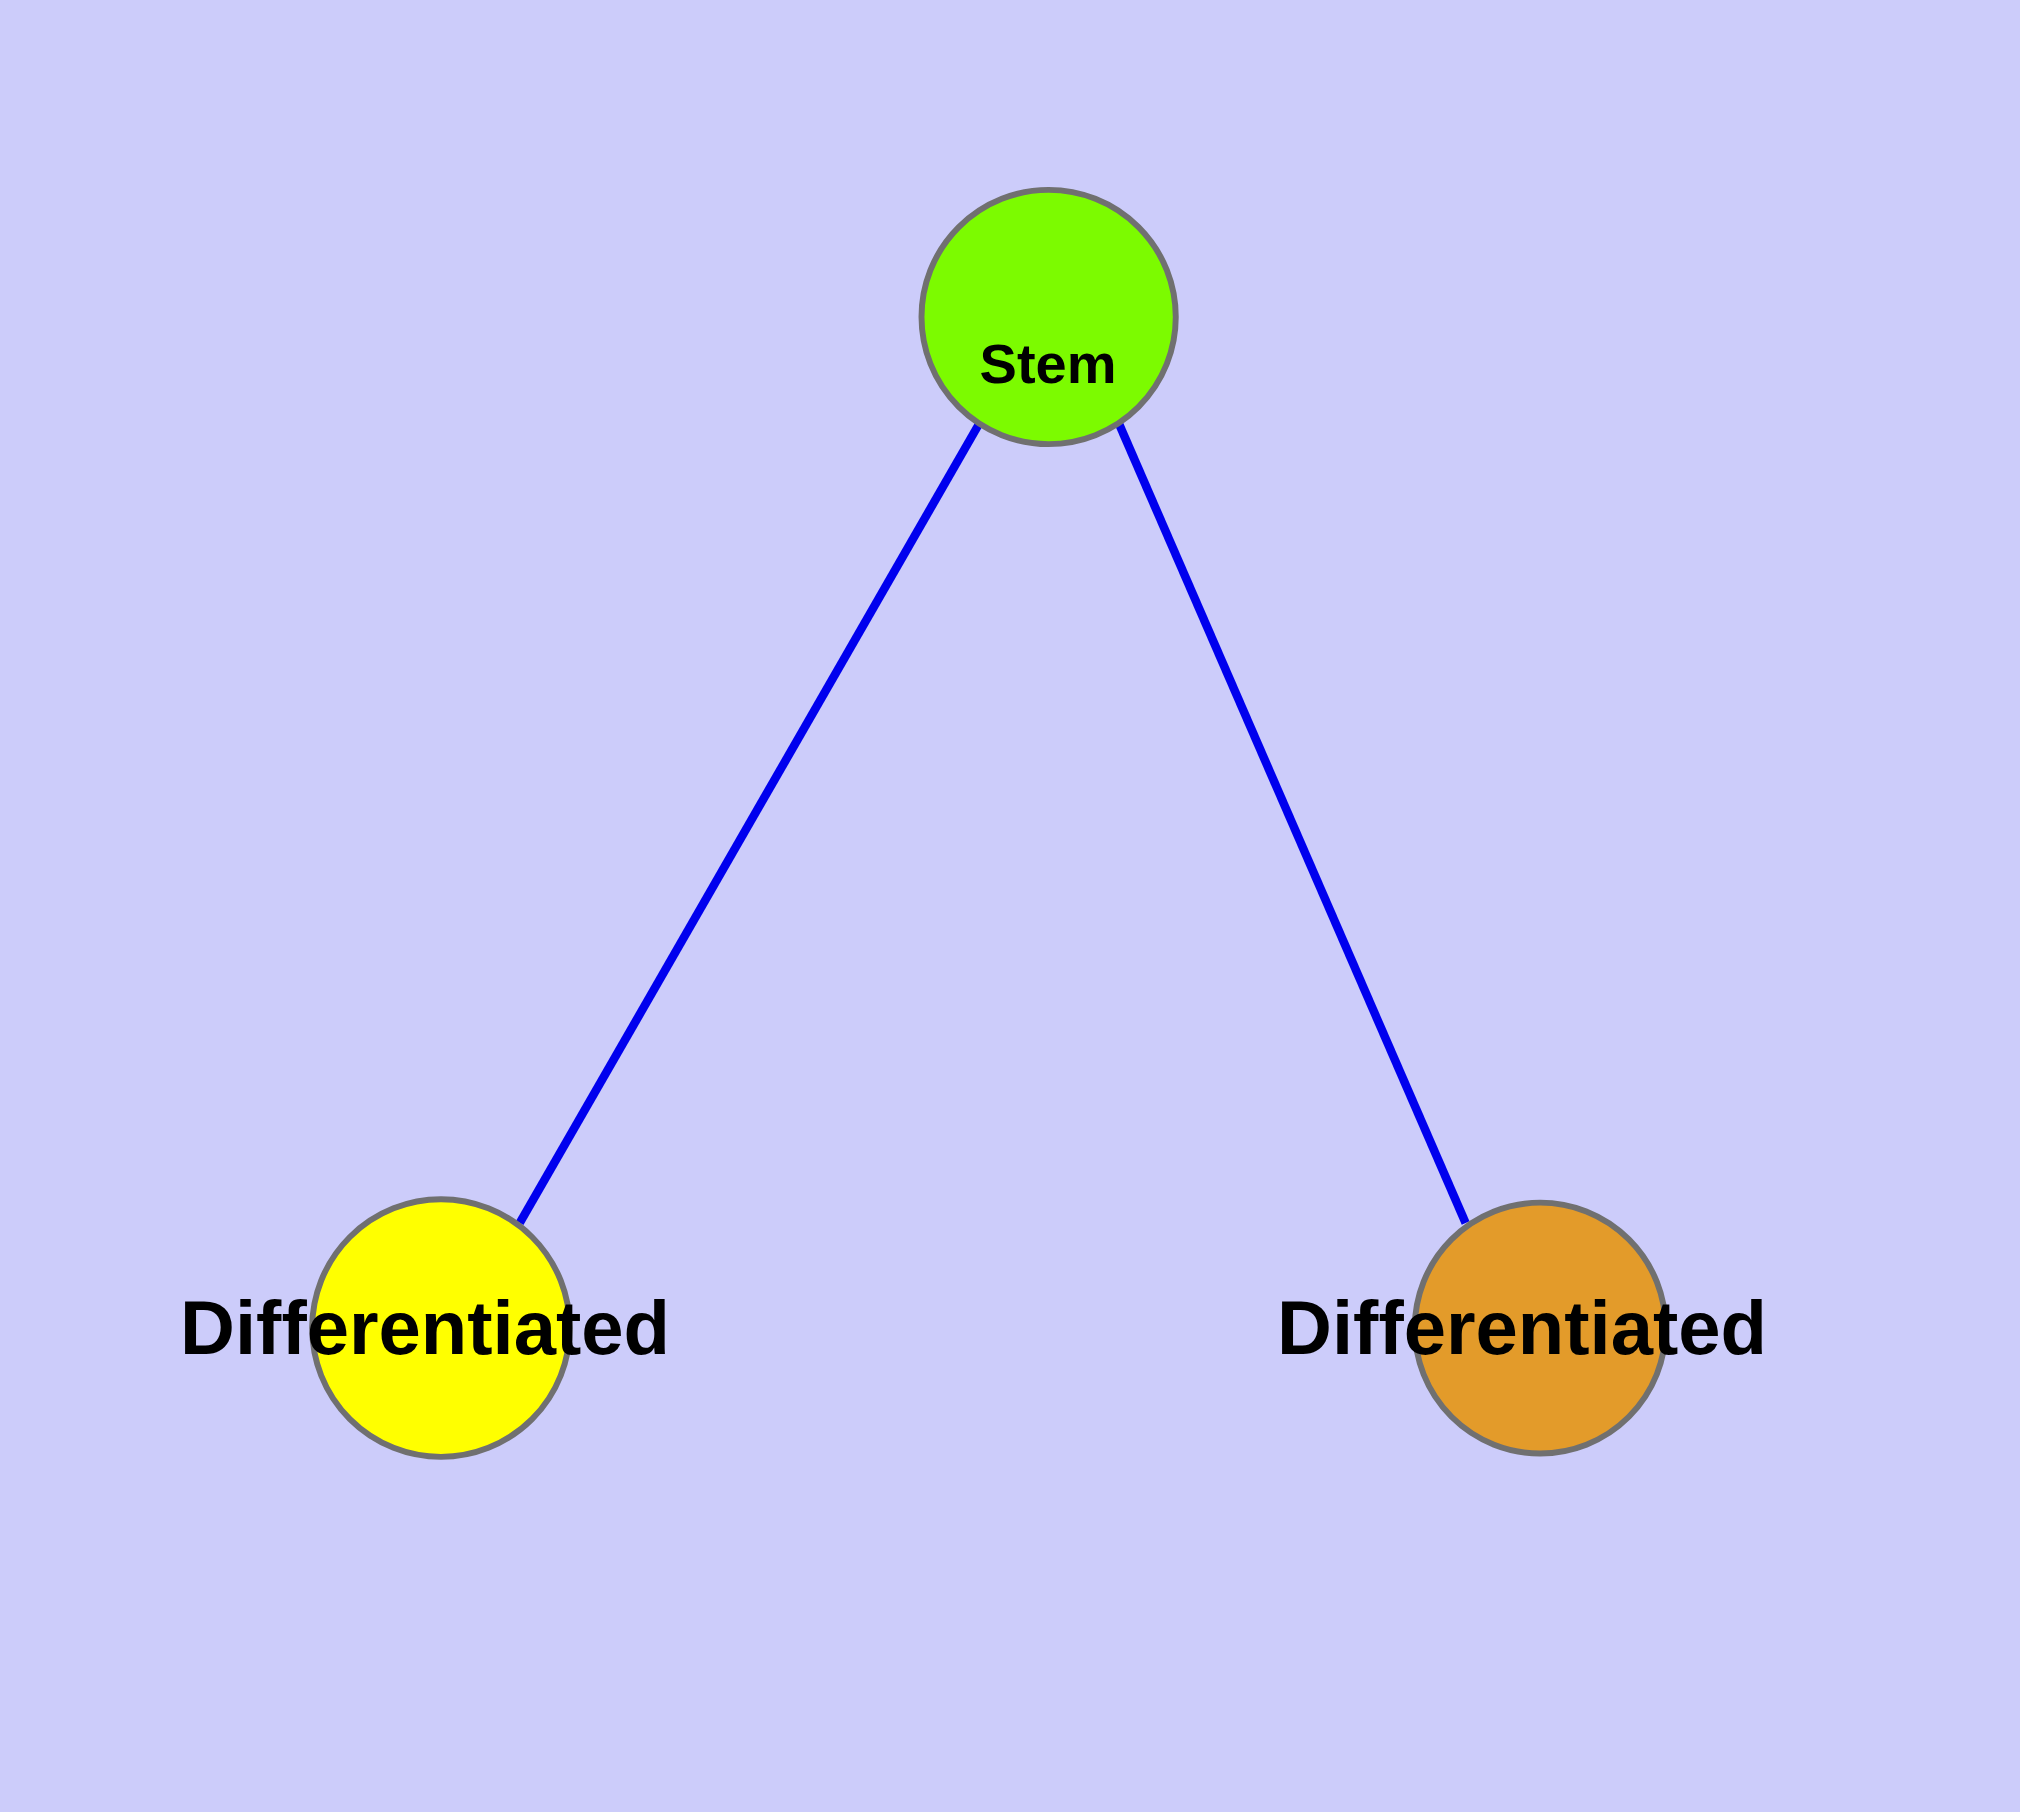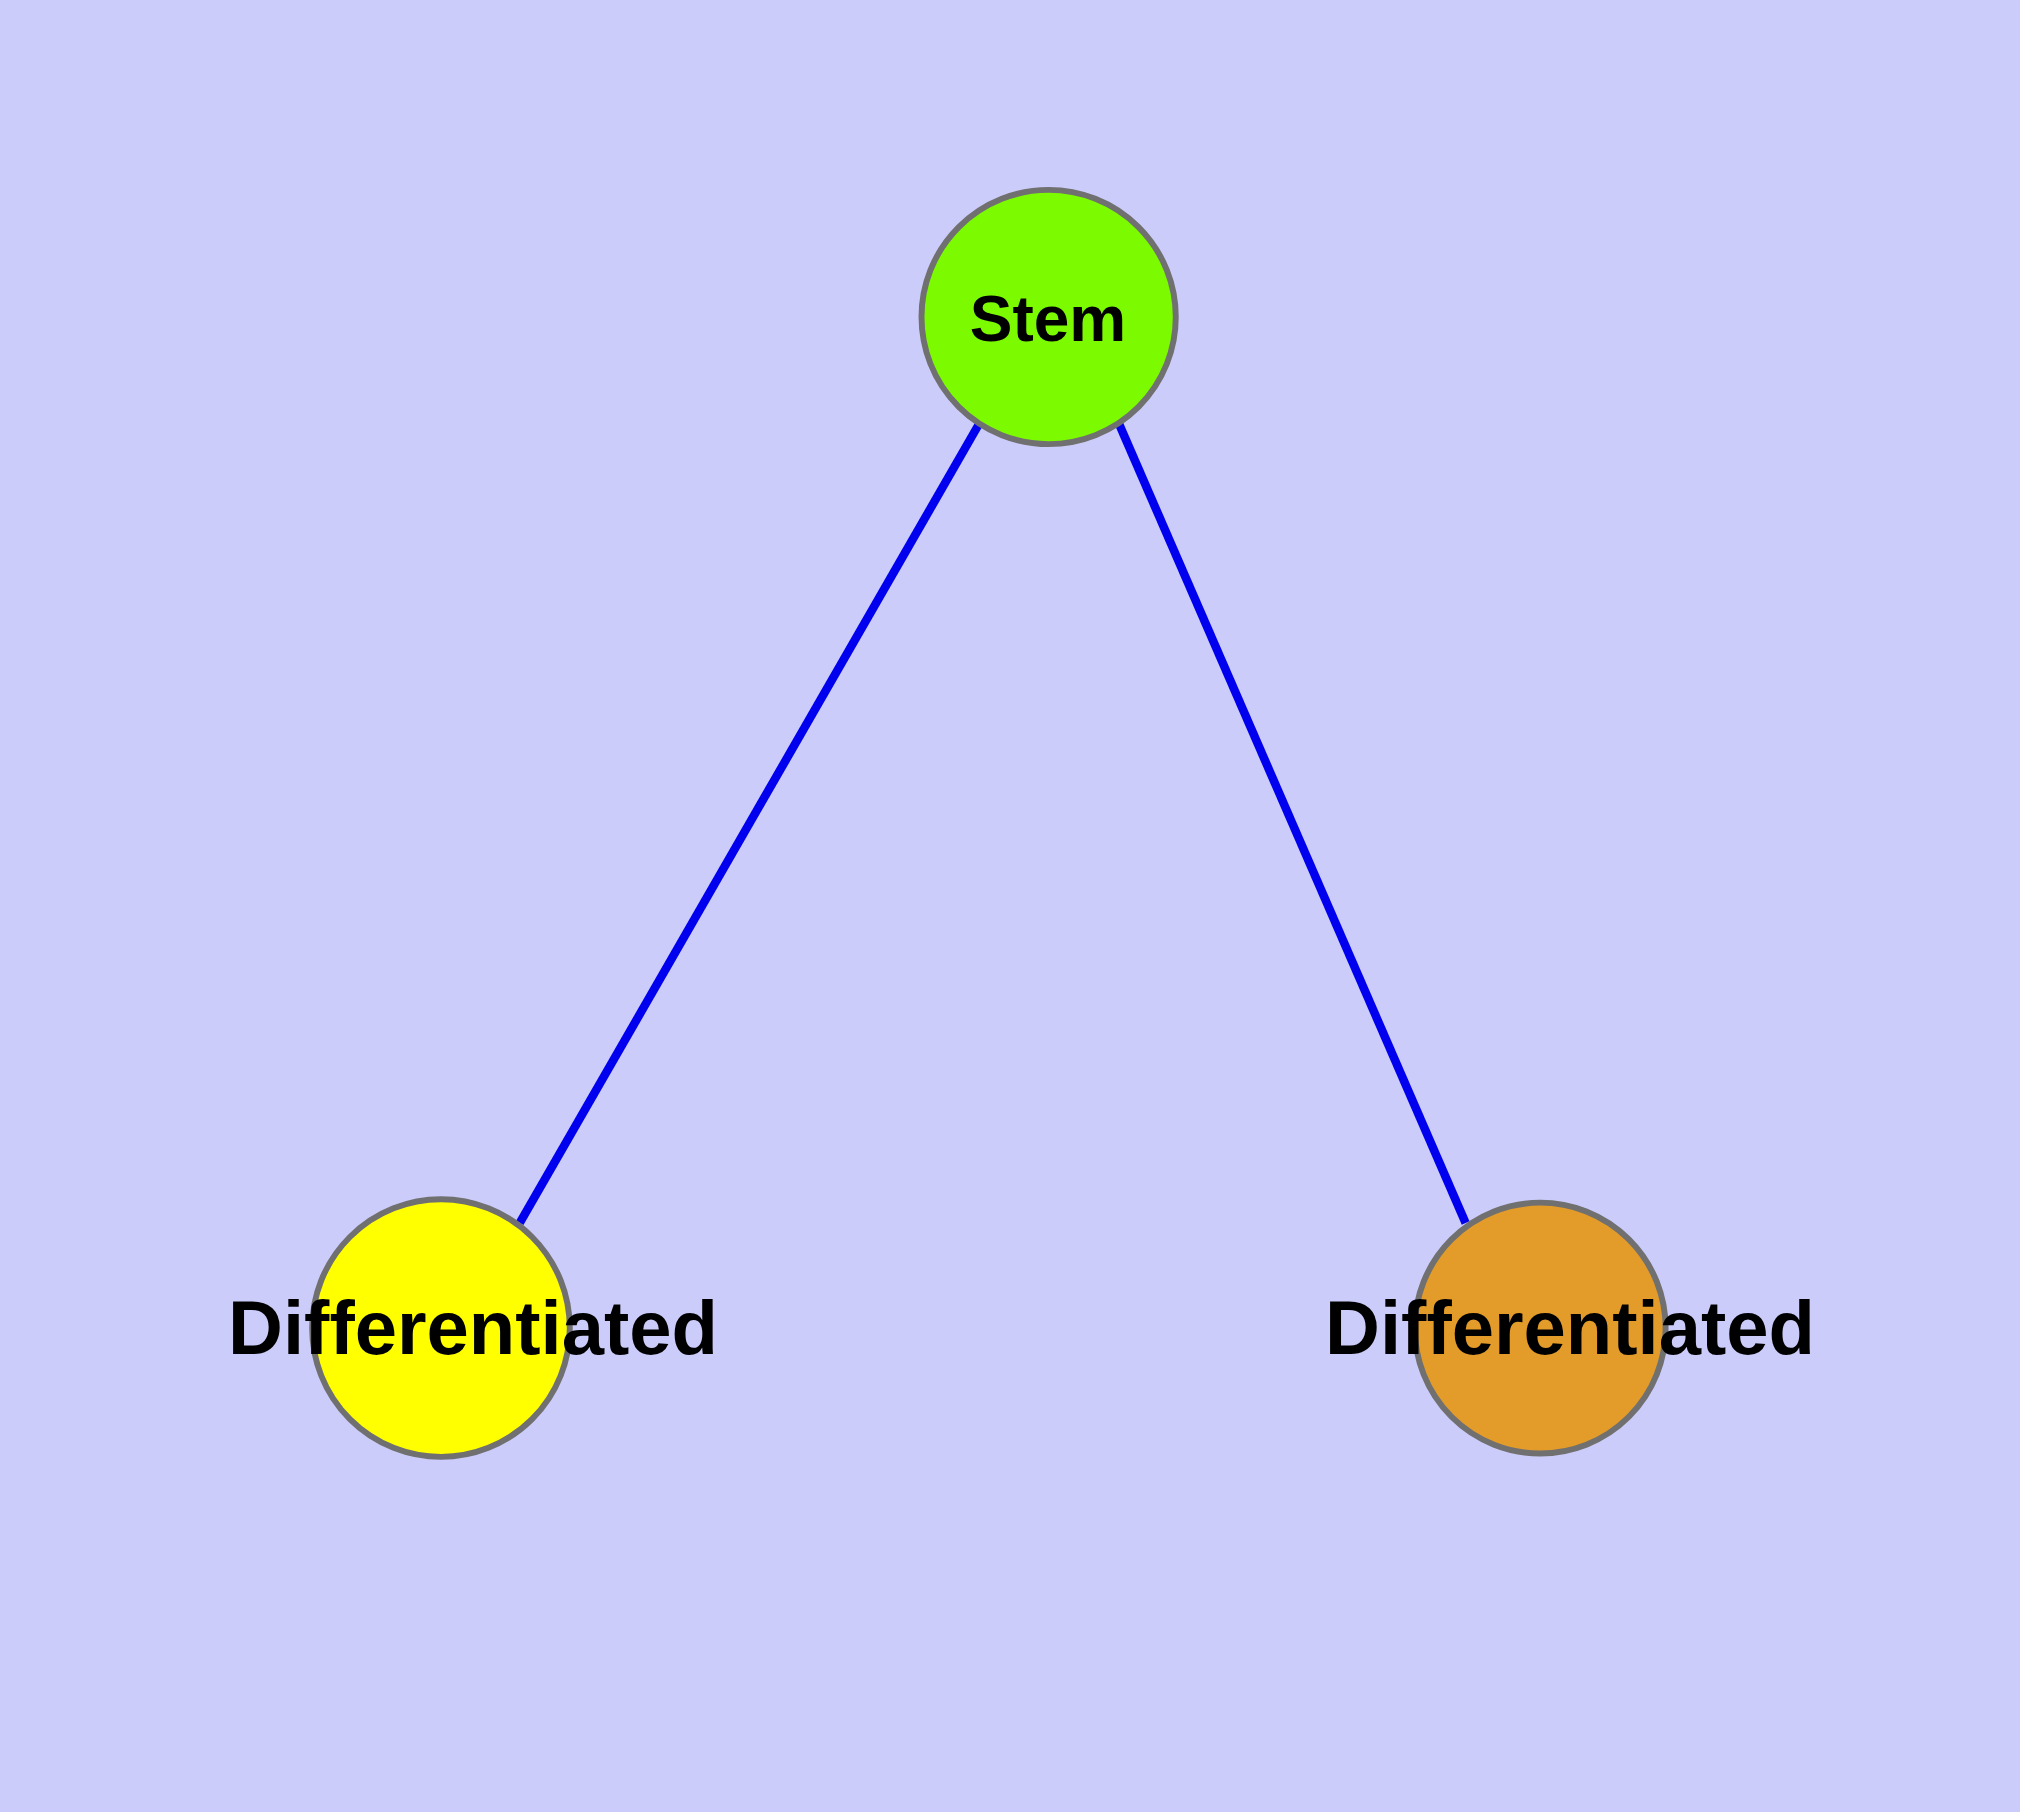--- a/index.html
+++ b/index.html
@@ -32,25 +32,25 @@
     font-family: "Liberation Sans", sans-serif;
     font-weight: bold;
     color: #000000;
     text-align: center;
     white-space: pre;
     line-height: 1.08;
     pointer-events: none;
     transform: translate(-50%, -50%);
   }
   .node-label.stem {
-    font-size: 64px;
+    font-size: 56px;
+    margin-top: 44px;
   }
   .node-label.branch {
     font-size: 76px;
-    margin-left: 48px;
   }
 </style>
 </head>
 <body style="width: 2021px; height: 1812px;">
 
 <div id="graph-canvas" style="width: 2021px; height: 1812px; background: rgb(204, 204, 250);">
 
   <svg id="graph-svg" viewBox="0 0 2384 2138" xmlns="http://www.w3.org/2000/svg">
     <g>
       <line id="edge-0" stroke-linecap="butt" x1="1155" y1="500" x2="613" y2="1443" stroke="#0000ee" stroke-width="10"></line>

